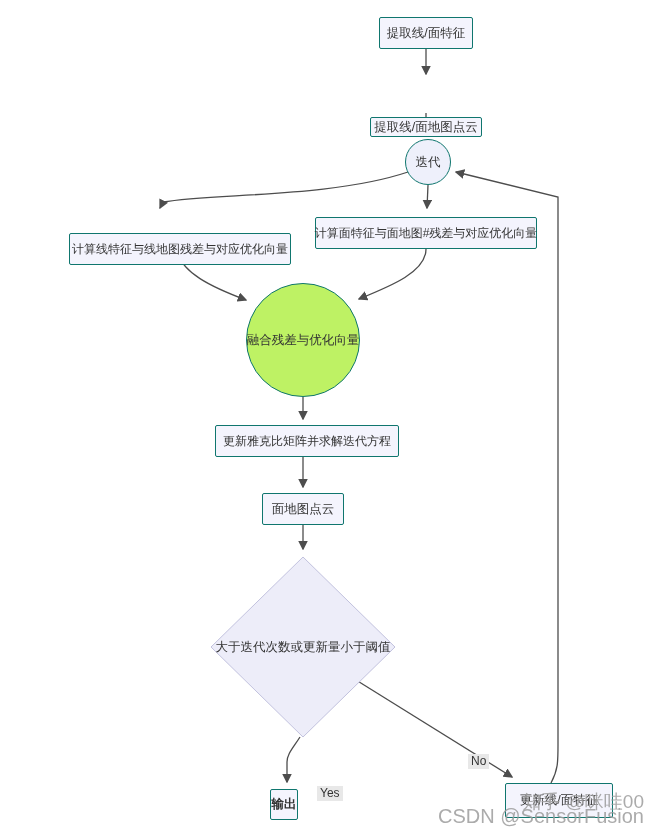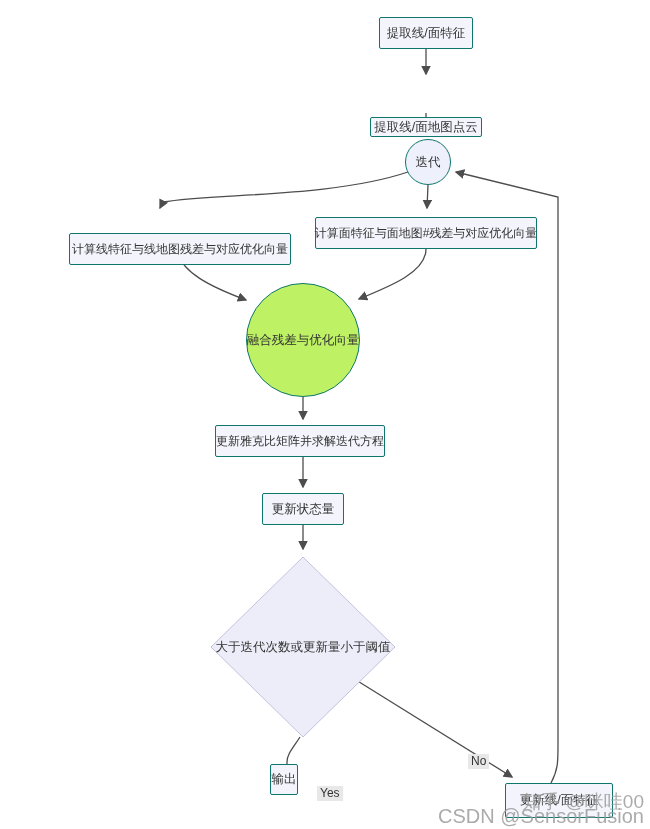--- a/index.html
+++ b/index.html
@@ -62,29 +62,29 @@
 <div class="node" style="left:370px;top:81px;width:112px;height:20px;margin-top:36px;">提取线/面地图点云</div>
 
 <div class="node circle" style="left:405px;top:139px;width:46px;height:46px;">迭代</div>
 
 <div class="node" style="left:69px;top:217px;width:222px;height:32px;font-size:12px;margin-top:16px;">计算线特征与线地图残差与对应优化向量</div>
 
 <div class="node" style="left:315px;top:217px;width:222px;height:32px;font-size:12px;">计算面特征与面地图#残差与对应优化向量</div>
 
 <div class="node circle" style="left:246px;top:283px;width:114px;height:114px;background:#bef264;">融合残差与优化向量</div>
 
-<div class="node" style="left:215px;top:425px;width:170px;height:32px;font-size:12px;">更新雅克比矩阵并求解迭代方程</div>
+<div class="node" style="left:215px;top:425px;width:184px;height:32px;font-size:12px;">更新雅克比矩阵并求解迭代方程</div>
 
-<div class="node" style="left:262px;top:493px;width:82px;height:32px;">更新状态量</div>
+<div class="node" style="left:262px;top:493px;width:82px;height:32px;">面地图点云</div>
 
 <div class="diamond-label" style="left:203px;top:637px;width:200px;height:20px;">大于迭代次数或更新量小于阈值</div>
 
 <div class="edge-label" style="left:273px;top:786px;margin-left:44px;">Yes</div>
 
 <div class="edge-label" style="left:468px;top:754px;">No</div>
 
-<div class="node" style="left:270px;top:764px;width:28px;height:31px;">输出</div>
+<div class="node" style="left:270px;top:789px;width:28px;height:31px;font-weight:bold;">输出</div>
 
 <div class="node" style="left:505px;top:783px;width:108px;height:35px;">更新线/面特征</div>
 
 <div class="watermark" id="wm1">知乎 @咪哇00</div>
 
 <div class="watermark" id="wm2">CSDN @SensorFusion</div>
 
 </body></html>

